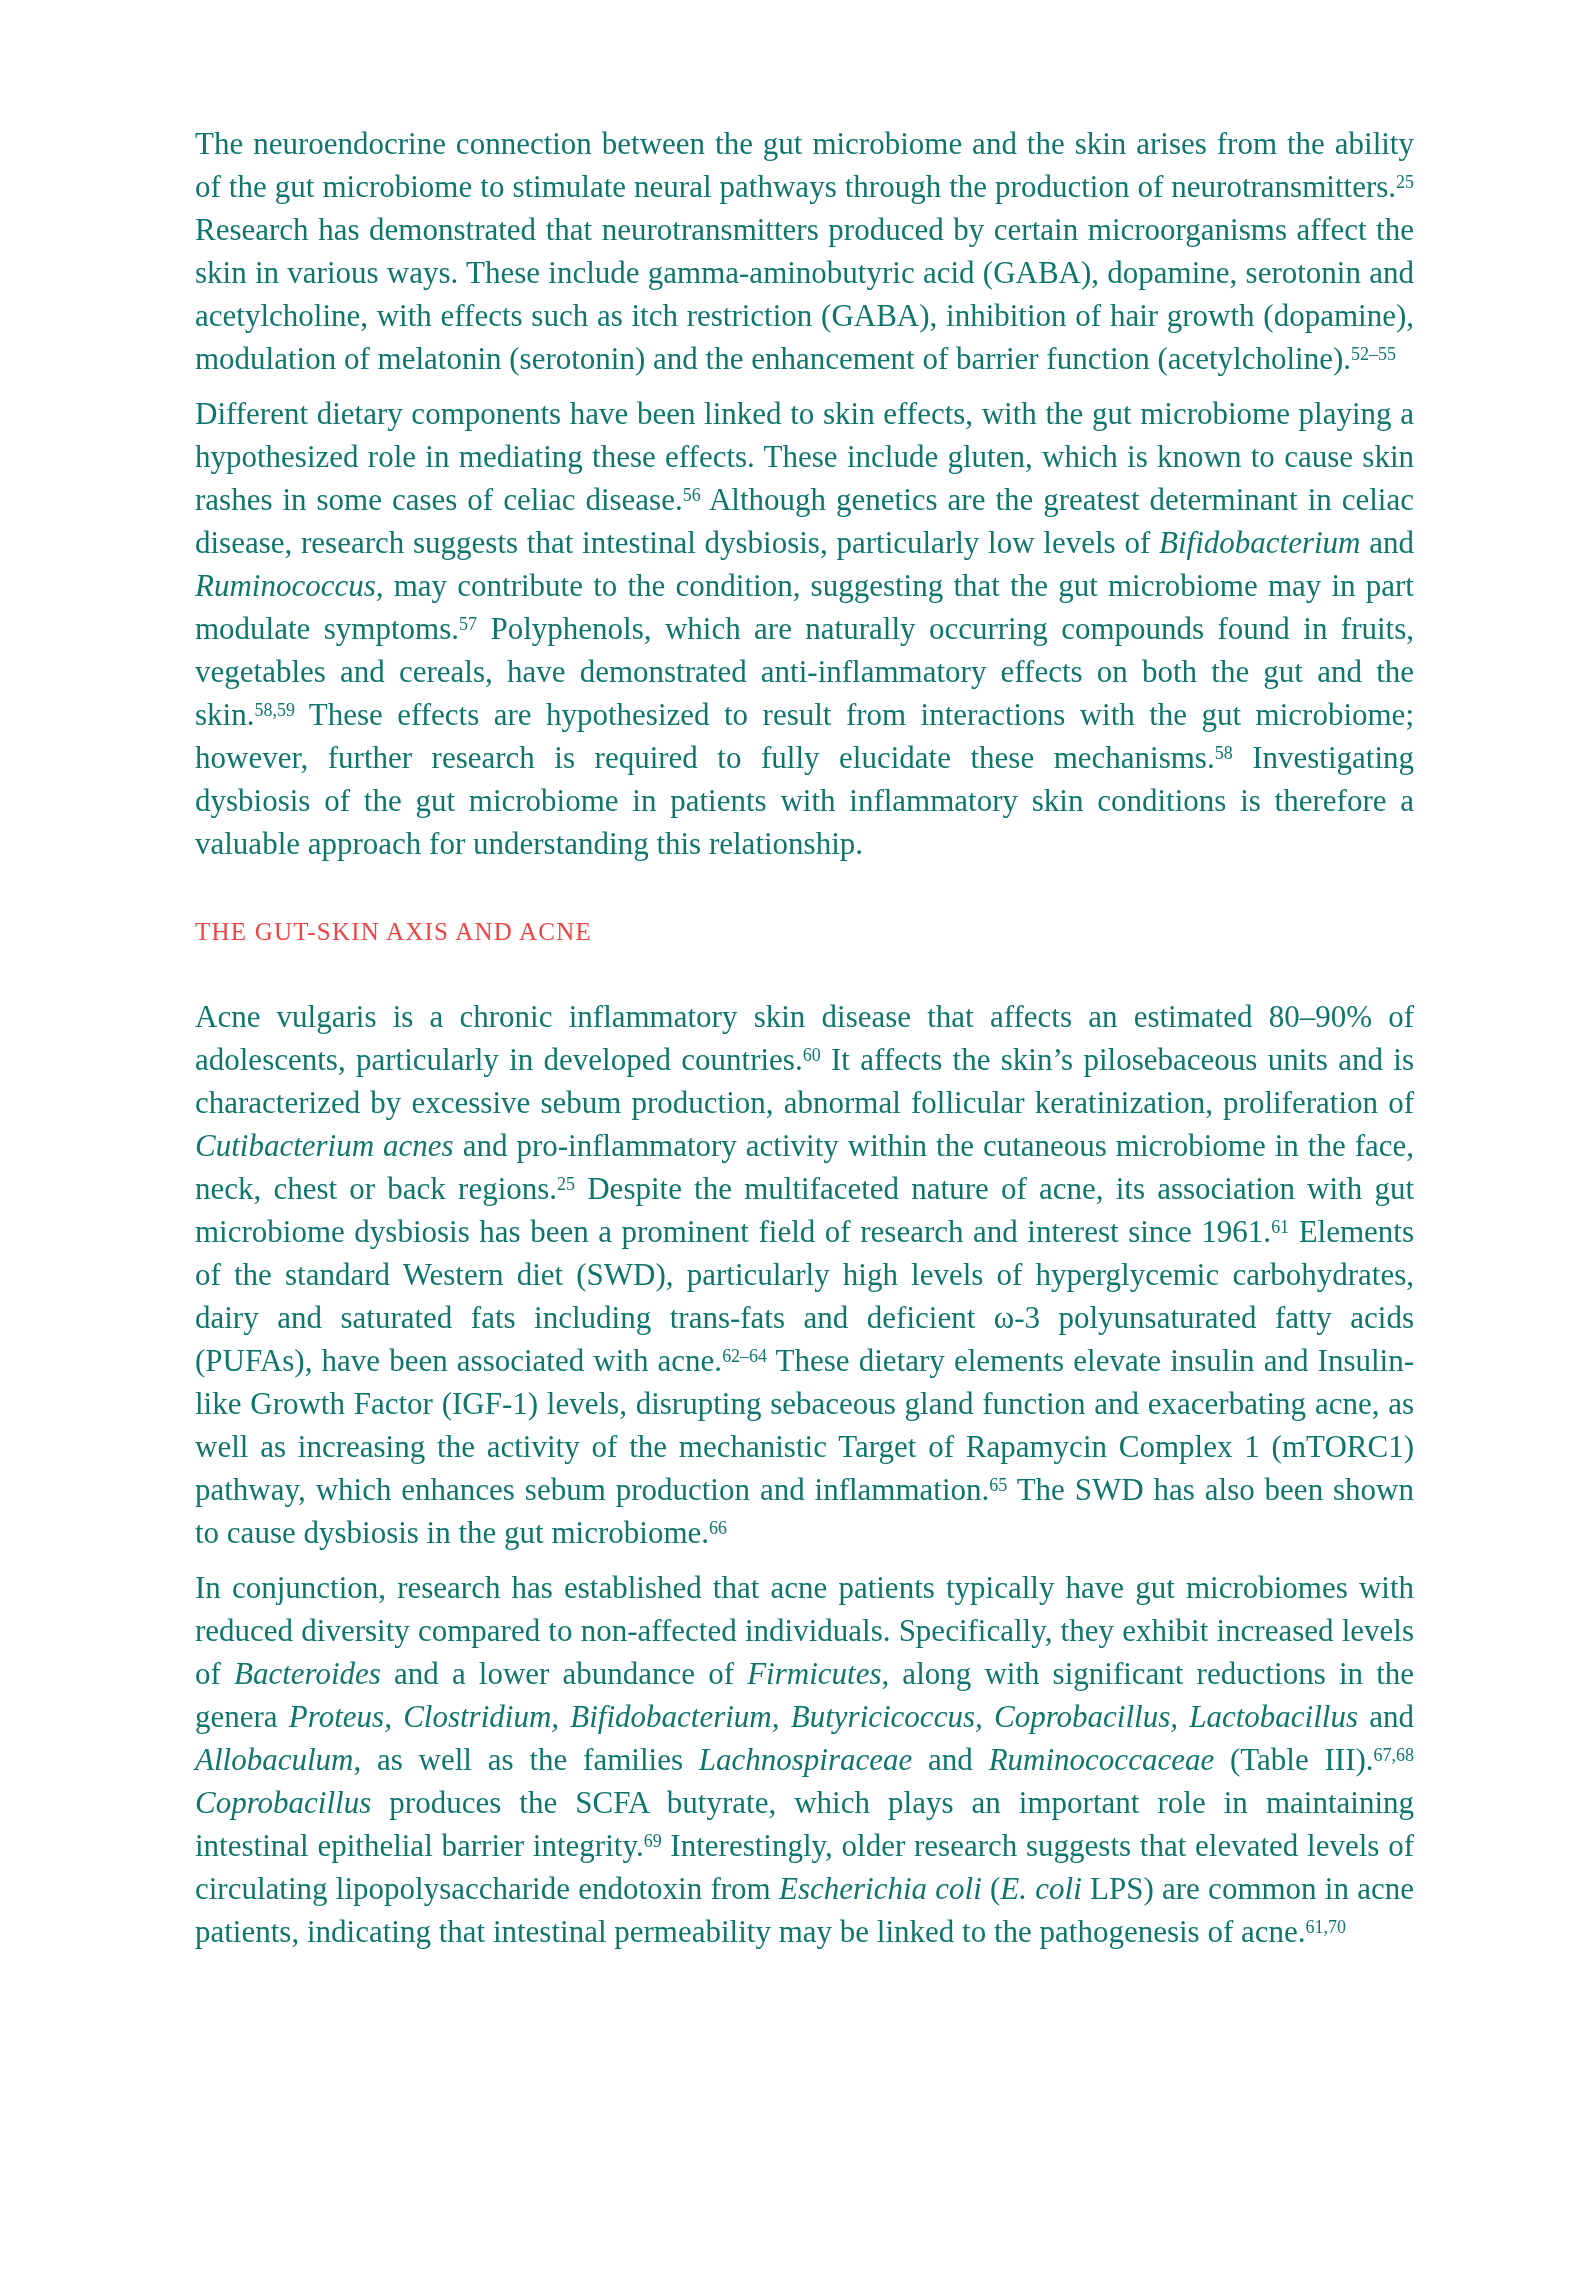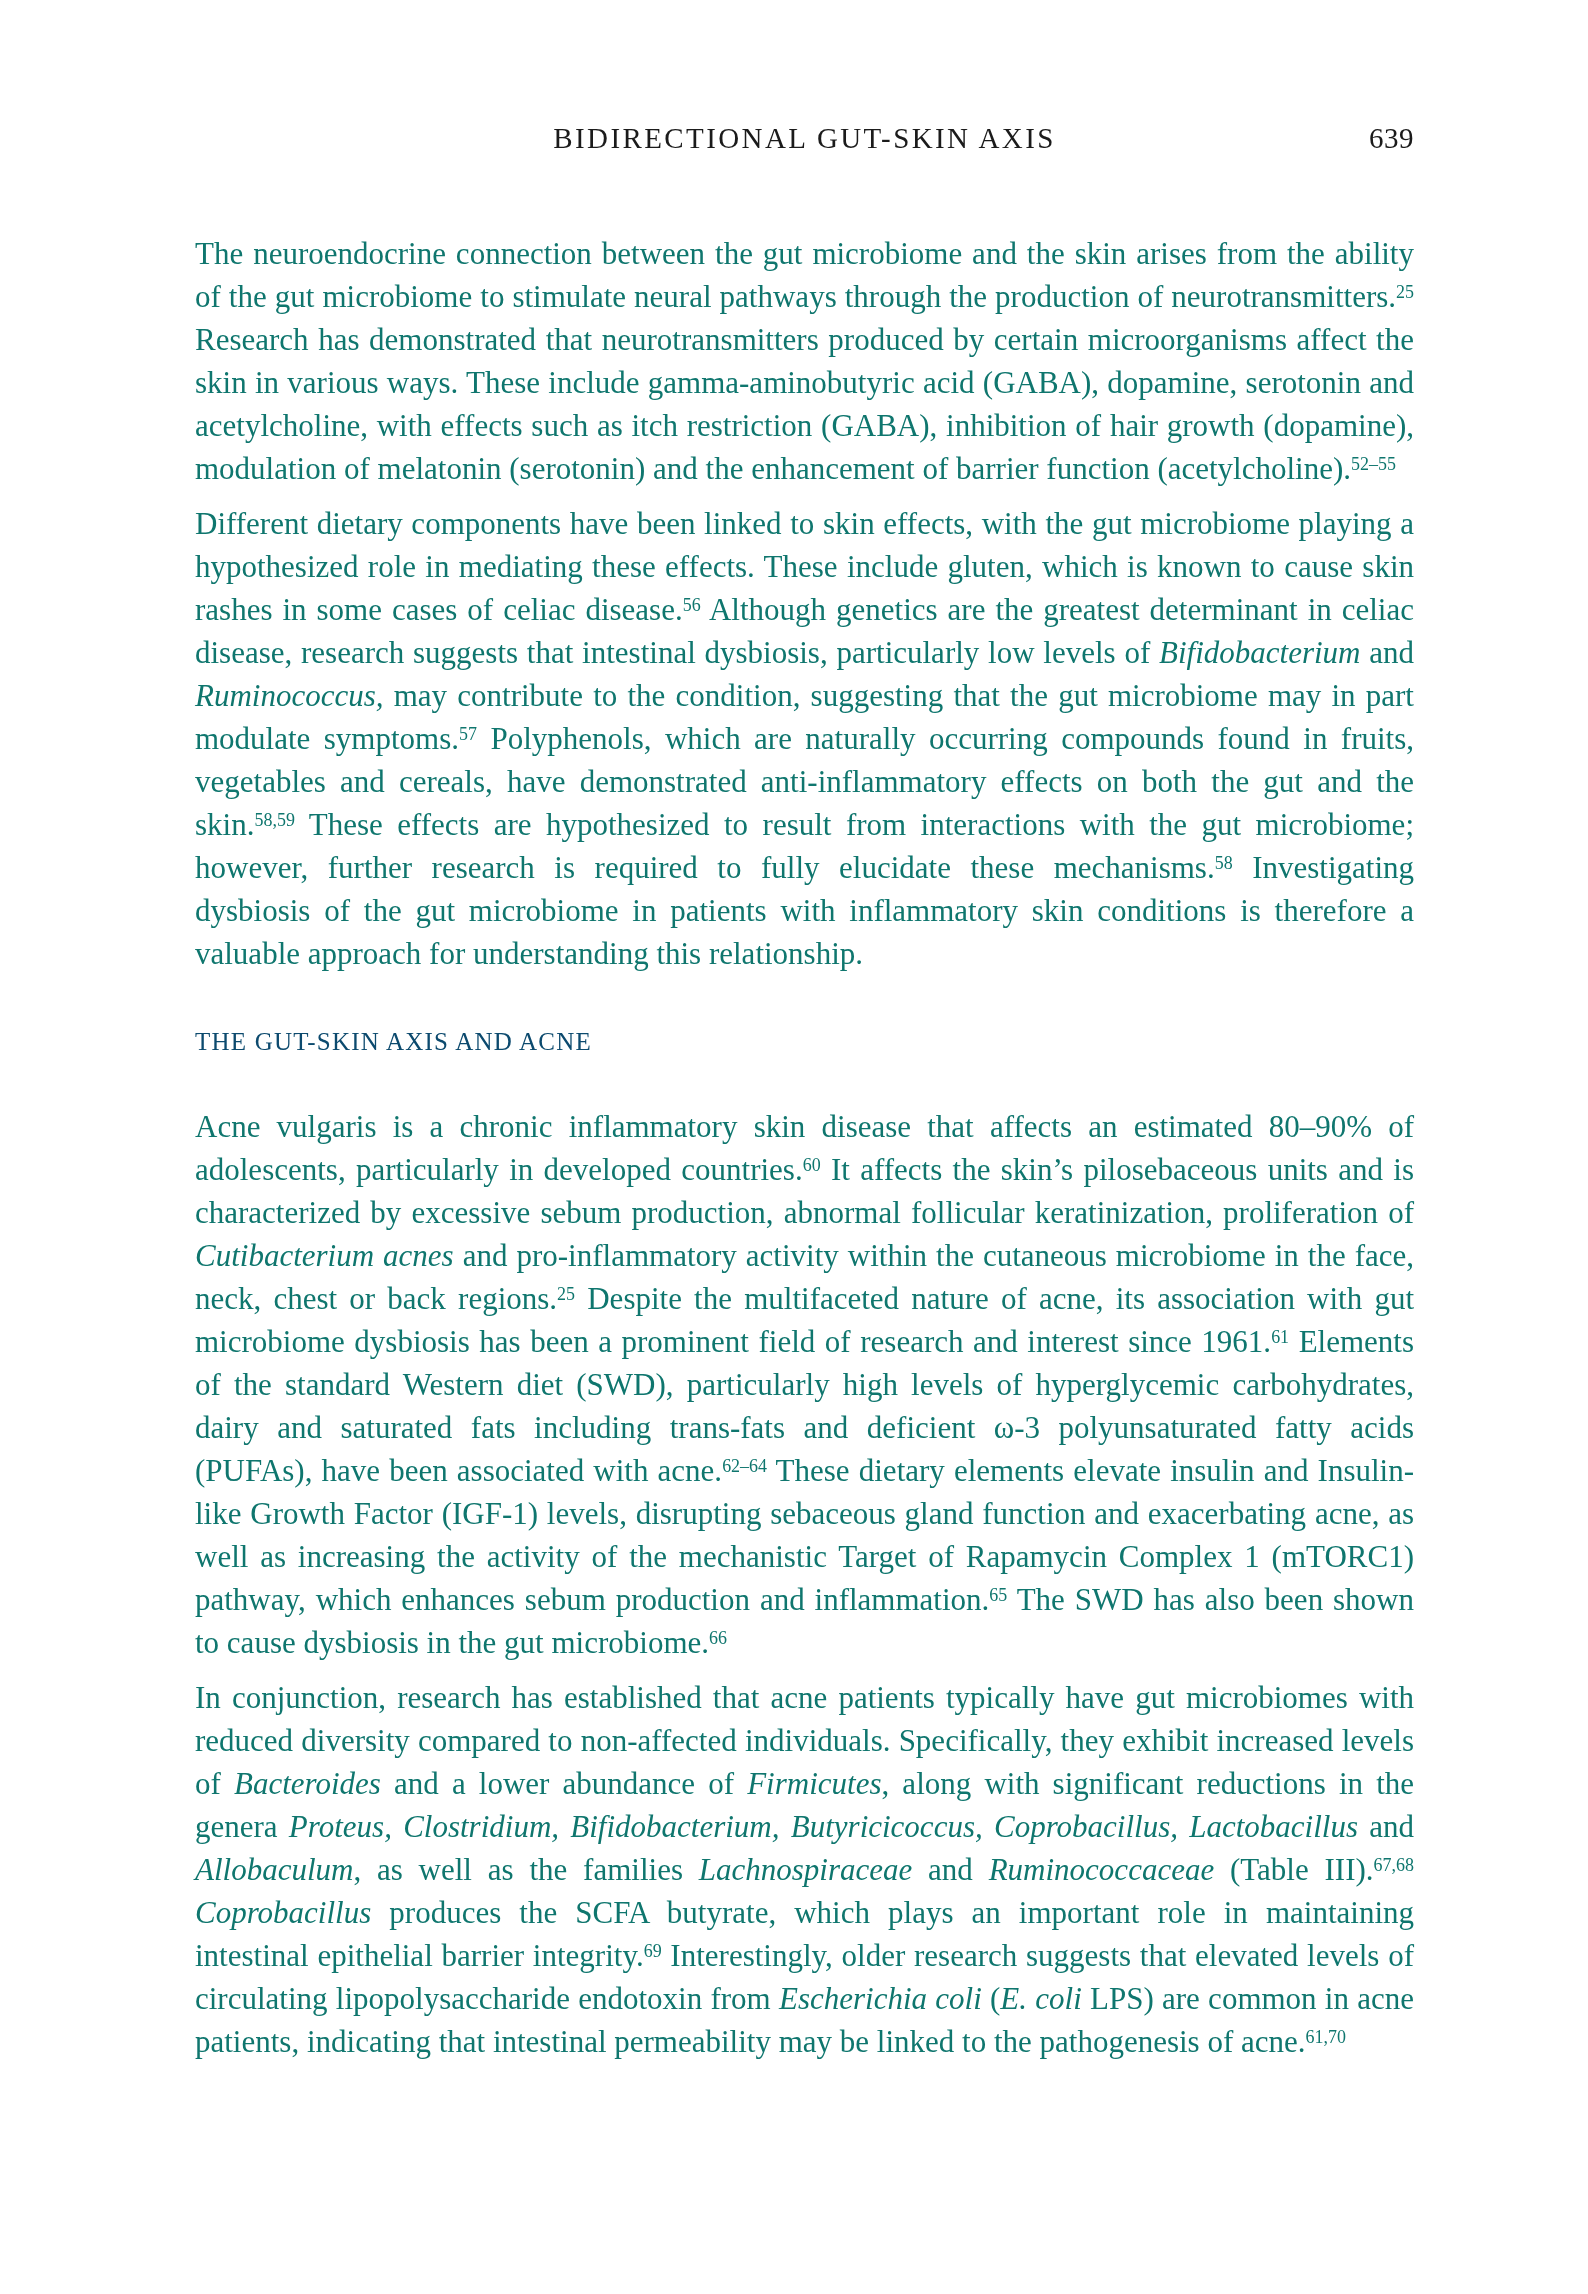--- a/index.html
+++ b/index.html
@@ -46,40 +46,36 @@
     line-height: 43px;
     text-align: justify;
     color: #0f766e;
   }
   .body-text p:last-child { margin-bottom: 14px; }
   .section-heading {
     font-size: 25px;
     letter-spacing: 1.2px;
     margin: 53px 0 49px 0;
     font-weight: normal;
-    color: #0c4a6e;
+    color: #ef4444;
   }
   sup.ref {
     font-size: 0.58em;
     line-height: 0;
     position: relative;
     top: -0.52em;
     vertical-align: baseline;
     letter-spacing: 0;
   }
   em { font-style: italic; }
 </style>
 </head>
 <body>
 
 <div class="page">
-  <div class="running-head">
-    <span class="title">BIDIRECTIONAL GUT-SKIN AXIS</span>
-    <span class="pagenum">639</span>
-  </div>
 
   <div class="body-text">
     <p><span>The neuroendocrine connection between the gut microbiome and the skin arises from the ability of the gut microbiome to stimulate neural pathways through the production of neurotransmitters.</span><sup class="ref">25</sup><span> Research has demonstrated that neurotransmitters produced by certain microorganisms affect the skin in various ways. These include gamma-aminobutyric acid (GABA), dopamine, serotonin and acetylcholine, with effects such as itch restriction (GABA), inhibition of hair growth (dopamine), modulation of melatonin (serotonin) and the enhancement of barrier function (acetylcholine).</span><sup class="ref">52–55</sup></p>
     <p><span>Different dietary components have been linked to skin effects, with the gut microbiome playing a hypothesized role in mediating these effects. These include gluten, which is known to cause skin rashes in some cases of celiac disease.</span><sup class="ref">56</sup><span> Although genetics are the greatest determinant in celiac disease, research suggests that intestinal dysbiosis, particularly low levels of </span><em>Bifidobacterium</em><span> and </span><em>Ruminococcus,</em><span> may contribute to the condition, suggesting that the gut microbiome may in part modulate symptoms.</span><sup class="ref">57</sup><span> Polyphenols, which are naturally occurring compounds found in fruits, vegetables and cereals, have demonstrated anti-inflammatory effects on both the gut and the skin.</span><sup class="ref">58,59</sup><span> These effects are hypothesized to result from interactions with the gut microbiome; however, further research is required to fully elucidate these mechanisms.</span><sup class="ref">58</sup><span> Investigating dysbiosis of the gut microbiome in patients with inflammatory skin conditions is therefore a valuable approach for understanding this relationship.</span></p>
 
     <h2 class="section-heading">THE GUT-SKIN AXIS AND ACNE</h2>
 
     <p><span>Acne vulgaris is a chronic inflammatory skin disease that affects an estimated 80–90% of adolescents, particularly in developed countries.</span><sup class="ref">60</sup><span> It affects the skin’s pilosebaceous units and is characterized by excessive sebum production, abnormal follicular keratinization, proliferation of </span><em>Cutibacterium acnes</em><span> and pro-inflammatory activity within the cutaneous microbiome in the face, neck, chest or back regions.</span><sup class="ref">25</sup><span> Despite the multifaceted nature of acne, its association with gut microbiome dysbiosis has been a prominent field of research and interest since 1961.</span><sup class="ref">61</sup><span> Elements of the standard Western diet (SWD), particularly high levels of hyperglycemic carbohydrates, dairy and saturated fats including trans-fats and deficient ω-3 polyunsaturated fatty acids (PUFAs), have been associated with acne.</span><sup class="ref">62–64</sup><span> These dietary elements elevate insulin and Insulin-like Growth Factor (IGF-1) levels, disrupting sebaceous gland function and exacerbating acne, as well as increasing the activity of the mechanistic Target of Rapamycin Complex 1 (mTORC1) pathway, which enhances sebum production and inflammation.</span><sup class="ref">65</sup><span> The SWD has also been shown to cause dysbiosis in the gut microbiome.</span><sup class="ref">66</sup></p>
     <p><span>In conjunction, research has established that acne patients typically have gut microbiomes with reduced diversity compared to non-affected individuals. Specifically, they exhibit increased levels of </span><em>Bacteroides</em><span> and a lower abundance of </span><em>Firmicutes</em><span>, along with significant reductions in the genera </span><em>Proteus, Clostridium, Bifidobacterium, Butyricicoccus, Coprobacillus, Lactobacillus</em><span> and </span><em>Allobaculum</em><span>, as well as the families </span><em>Lachnospiraceae</em><span> and </span><em>Ruminococcaceae</em><span> (Table III).</span><sup class="ref">67,68</sup><span> </span><em>Coprobacillus</em><span> produces the SCFA butyrate, which plays an important role in maintaining intestinal epithelial barrier integrity.</span><sup class="ref">69</sup><span> Interestingly, older research suggests that elevated levels of circulating lipopolysaccharide endotoxin from </span><em>Escherichia coli</em><span> (</span><em>E. coli</em><span> LPS) are common in acne patients, indicating that intestinal permeability may be linked to the pathogenesis of acne.</span><sup class="ref">61,70</sup></p>
   </div>

